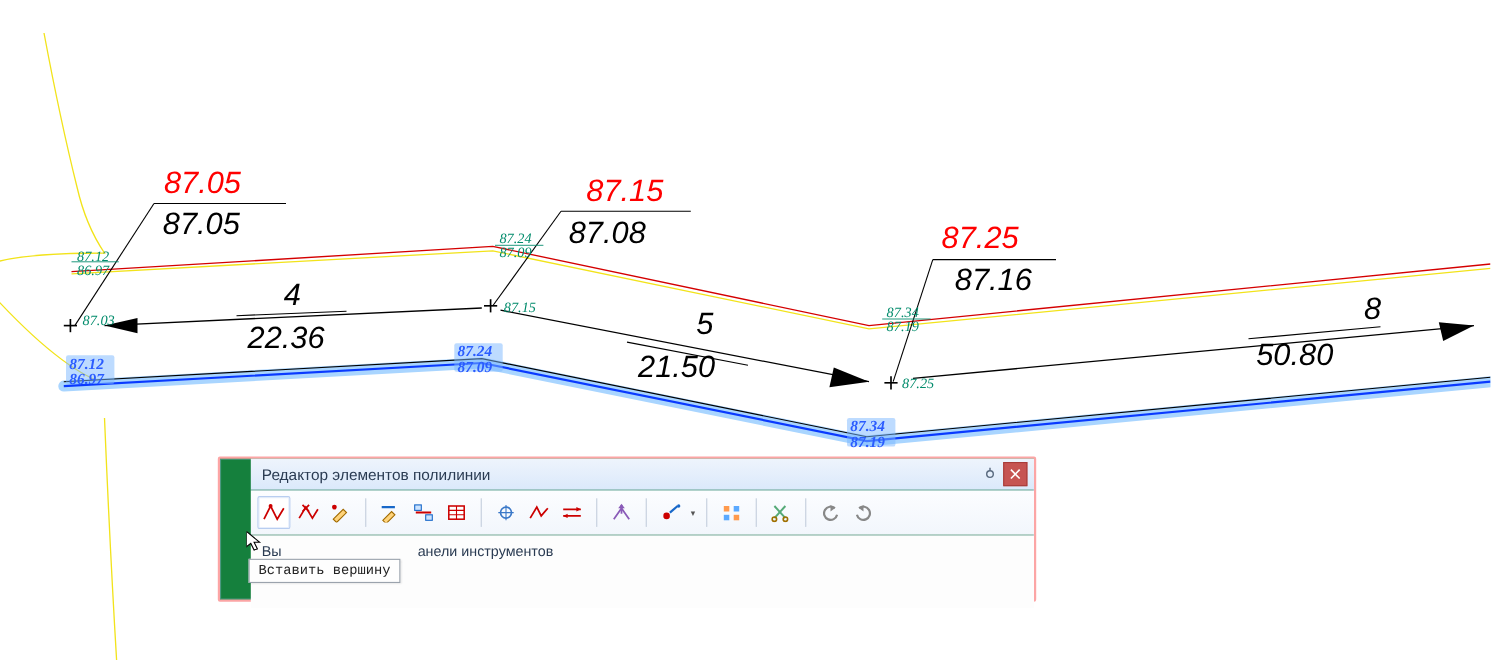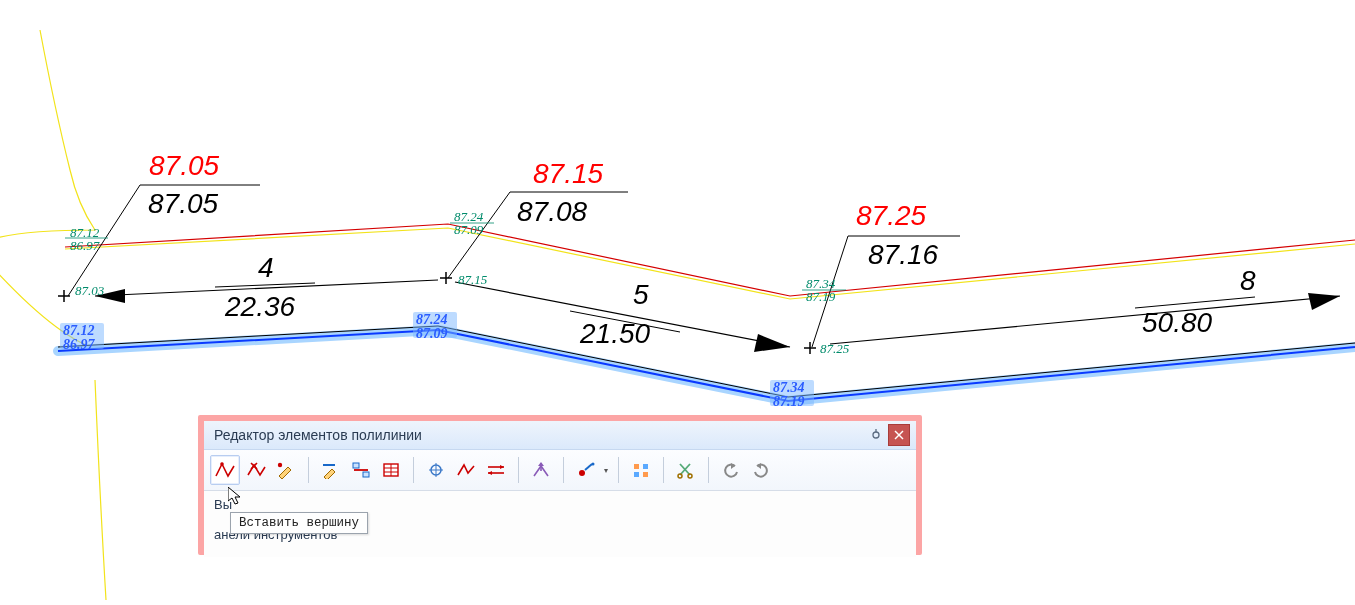--- a/index.html
+++ b/index.html
@@ -30,24 +30,25 @@
   .teal2 { fill: #008b6b; font-size: 13px; font-family: "Comic Sans MS", cursive; font-style: italic;}
   .bluehl { fill: #2a5cff; font-size: 14px; font-family: "Comic Sans MS", cursive; font-weight: bold; font-style: italic;}
   .bluebg { fill: #7cb7ff; }
   
   .win {
     position: absolute;
     left: 198px;
     top: 415px;
     width: 712px;
     height: 128px;
-    border: 6px solid #fca5a5;
+    border: 2px solid #fca5a5;
     background: #15803d;
     border-radius: 2px;
     box-shadow: 0 0 0 1px rgba(160,190,230,.4) inset;
+    padding-left: 28px;
   }
   .win-title {
     height: 28px;
     background: linear-gradient(#eef4fc, #dbe9fb);
     border-bottom: 1px solid #c6d8f0;
     display: flex;
     align-items: center;
     padding: 0 6px 0 10px;
     justify-content: space-between;
   }
@@ -107,21 +108,20 @@
   }
   .statusbar {
     position:relative;
     height: 54px;
     display:flex;
     align-items:flex-start;
     padding: 6px 10px;
     font-size: 13px;
     color: #2a3b52;
     background:#fdfdfd;
-    flex-direction:column;
   }
   .tooltip {
     position:absolute;
     left: 26px;
     top: 91px;
     background:#fefefe;
     border:1px solid #9ba3ad;
     padding: 3px 8px;
     font-size: 12.5px;
     color:#222;

